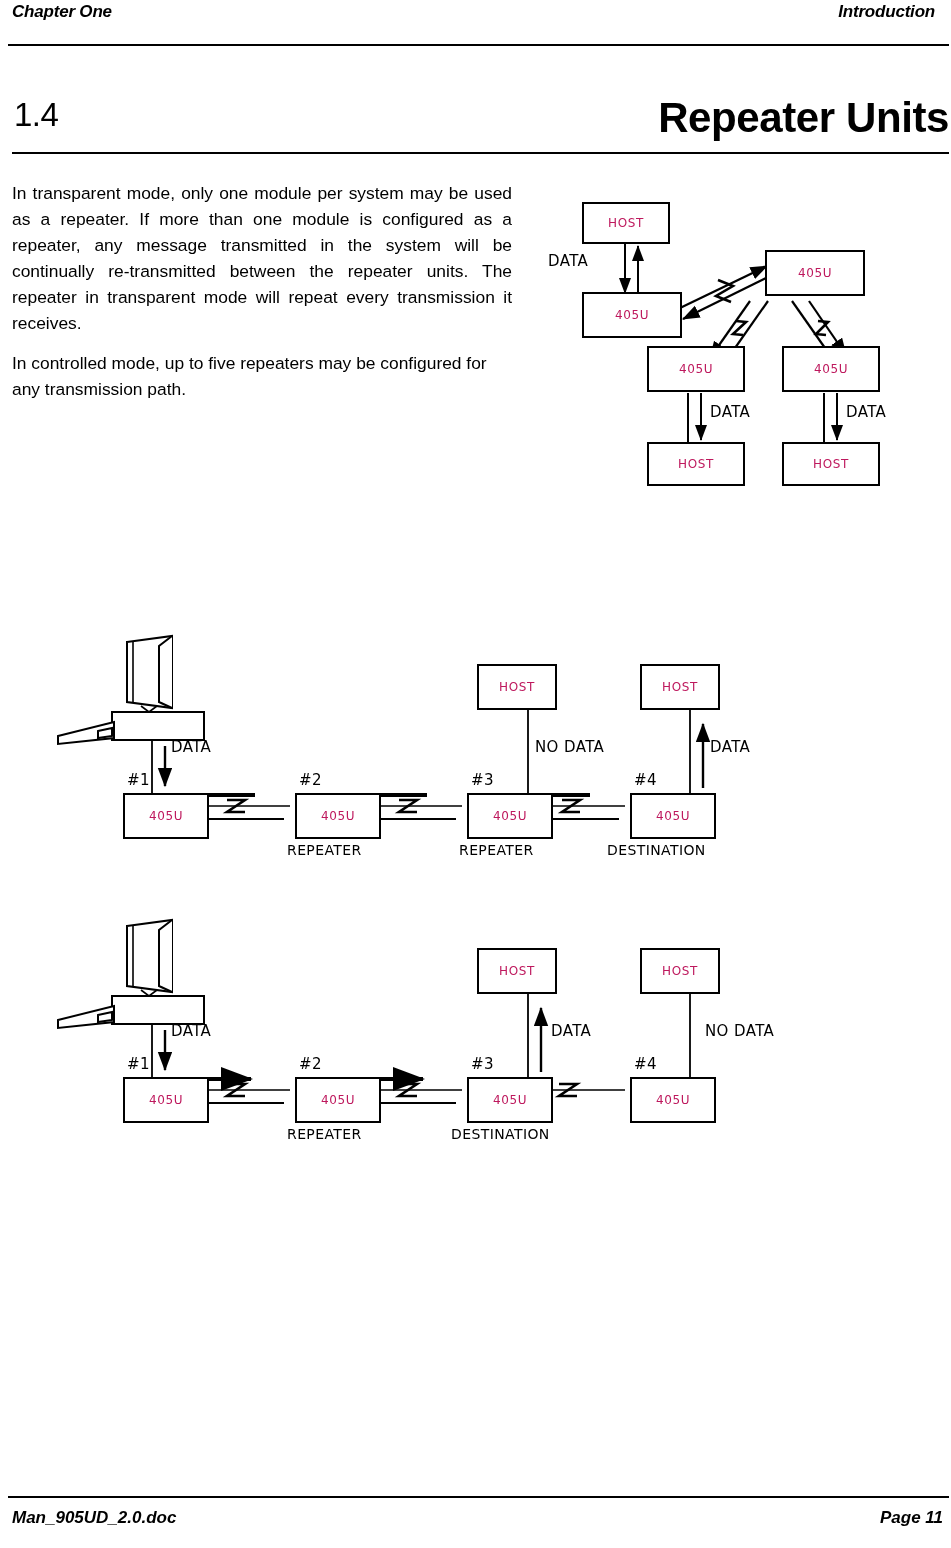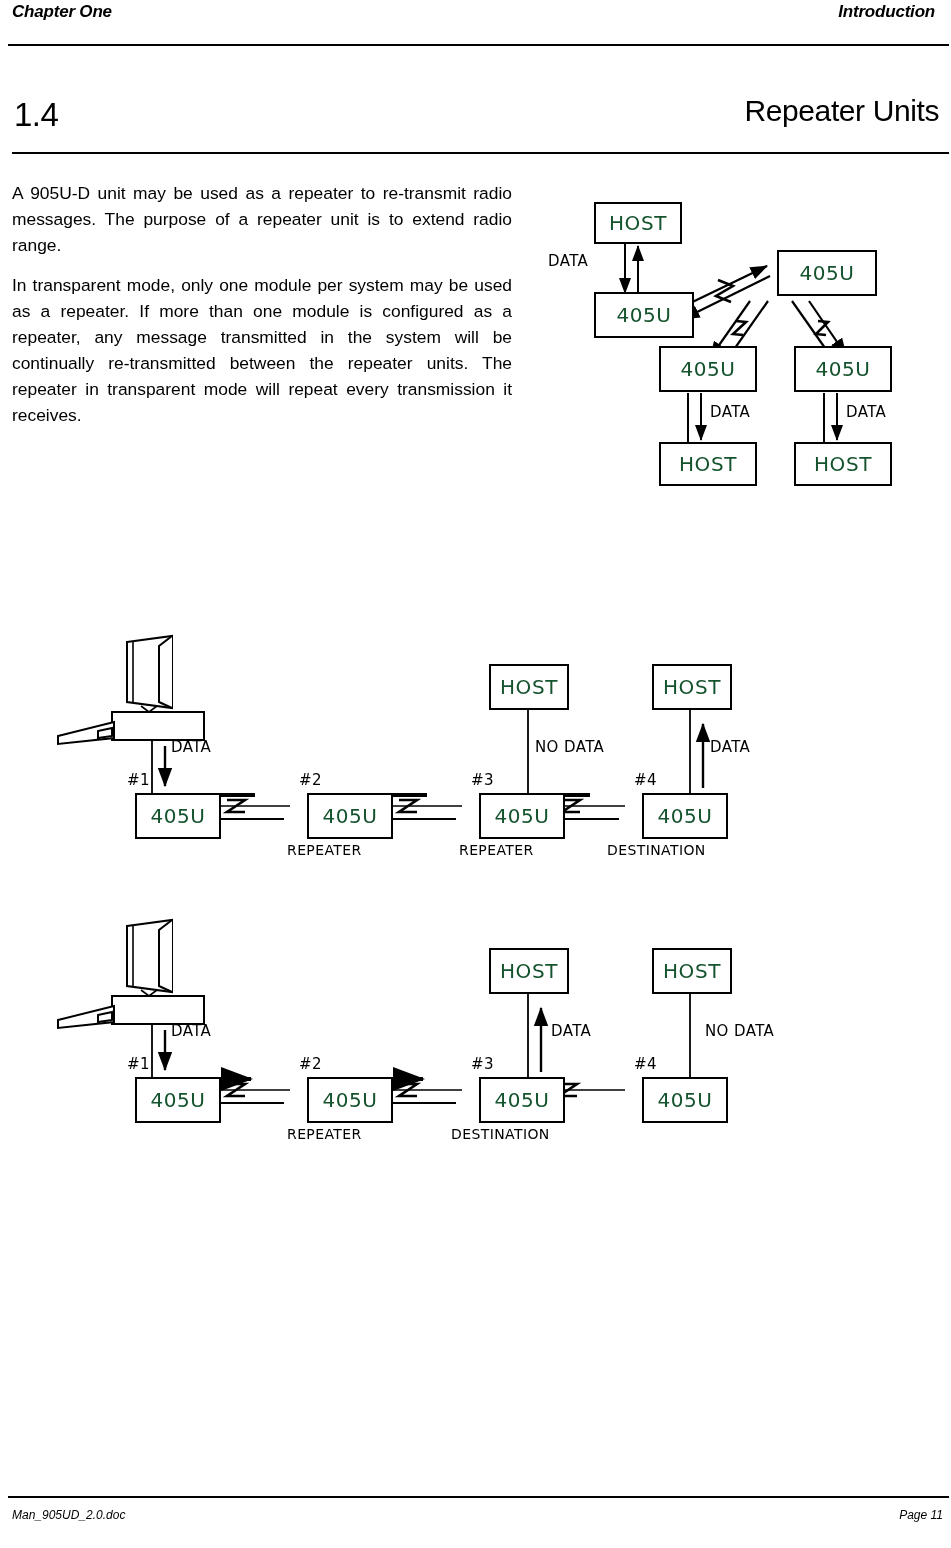--- a/index.html
+++ b/index.html
@@ -42,22 +42,22 @@
     border-top: 2.2px solid #000;
   }
 
   
   #section-heading { position: absolute; left: 0; right: 0; top: 96px; height: 64px; }
   #section-number {
     position: absolute; left: 14px; top: 0px;
     font-size: 33px; font-weight: normal; letter-spacing: -0.5px;
   }
   #section-title {
-    position: absolute; right: 12px; top: -2px;
-    font-size: 30px; font-weight: normal; letter-spacing: -0.4px; white-space: nowrap;
+    position: absolute; right: 2px; top: -2px;
+    font-size: 42px; font-weight: bold; letter-spacing: -0.4px; white-space: nowrap;
   }
   #heading-rule {
     position: absolute; left: 12px; right: 2px; top: 152px;
     height: 0; border-top: 2.6px solid #000;
   }
 
   
   #body-text {
     position: absolute;
     left: 12px; top: 180px;
@@ -72,24 +72,23 @@
   .diagram { position: absolute; }
   .dg-box {
     position: absolute;
     box-sizing: border-box;
     border: 2.4px solid #000;
     background: #fff;
     display: flex;
     align-items: center;
     justify-content: center;
     font-family: "DejaVu Sans", sans-serif;
-    font-size: 20px;
+    font-size: 12px;
     letter-spacing: 0.6px;
-    color: #14532d;
-    margin-left: 12px;
+    color: #be185d;
   }
   .dg-label {
     position: absolute;
     font-family: "DejaVu Sans", sans-serif;
     font-size: 15px;
     letter-spacing: 0.4px;
     white-space: nowrap;
     color: #000;
   }
   .dg-label.small { font-size: 14px; }
@@ -97,21 +96,21 @@
 
   
   #footer-rule {
     position: absolute; left: 8px; right: 2px; top: 1496px;
     height: 0; border-top: 2.2px solid #000;
   }
   #page-footer { position: absolute; left: 8px; right: 8px; top: 1508px; height: 30px; }
   #page-footer .ftr-left,
   #page-footer .ftr-right {
     position: absolute; top: 0;
-    font-size: 12px; font-weight: normal; font-style: italic;
+    font-size: 17px; font-weight: bold; font-style: italic;
     white-space: nowrap;
   }
   #page-footer .ftr-left  { left: 4px; }
   #page-footer .ftr-right { right: 0px; }
   #page-footer .ftr-right .pagenum { font-style: italic; }
 </style>
 </head>
 <body>
 
 <div id="page-header">
@@ -120,22 +119,22 @@
 </div>
 <div id="header-rule"></div>
 
 <div id="section-heading">
   <div id="section-number">1.4</div>
   <div id="section-title">Repeater Units</div>
 </div>
 <div id="heading-rule"></div>
 
 <div id="body-text">
-  <p>A 905U-D unit may be used as a repeater to re-transmit radio messages.  The purpose of a repeater unit is to extend radio range.</p>
   <p>In transparent mode,   only one module per system may be used as a repeater.  If more than one module is configured as a repeater, any message transmitted in the system will be continually re-transmitted between the repeater units.   The repeater in transparent mode will repeat every  transmission it receives.</p>
+  <p class="last">In controlled mode,  up to five repeaters may be configured for any transmission path.</p>
 </div>
 
 <div class="diagram" id="diagram-top" style="left:560px; top:188px; width:390px; height:300px;">
 
   <svg class="dg-svg" width="390" height="300">
     <defs>
       <marker id="ah" markerWidth="9" markerHeight="9" refX="7.5" refY="3" orient="auto">
         <path d="M0,0 L8,3 L0,6 z" fill="#000"></path>
       </marker>
     </defs>

